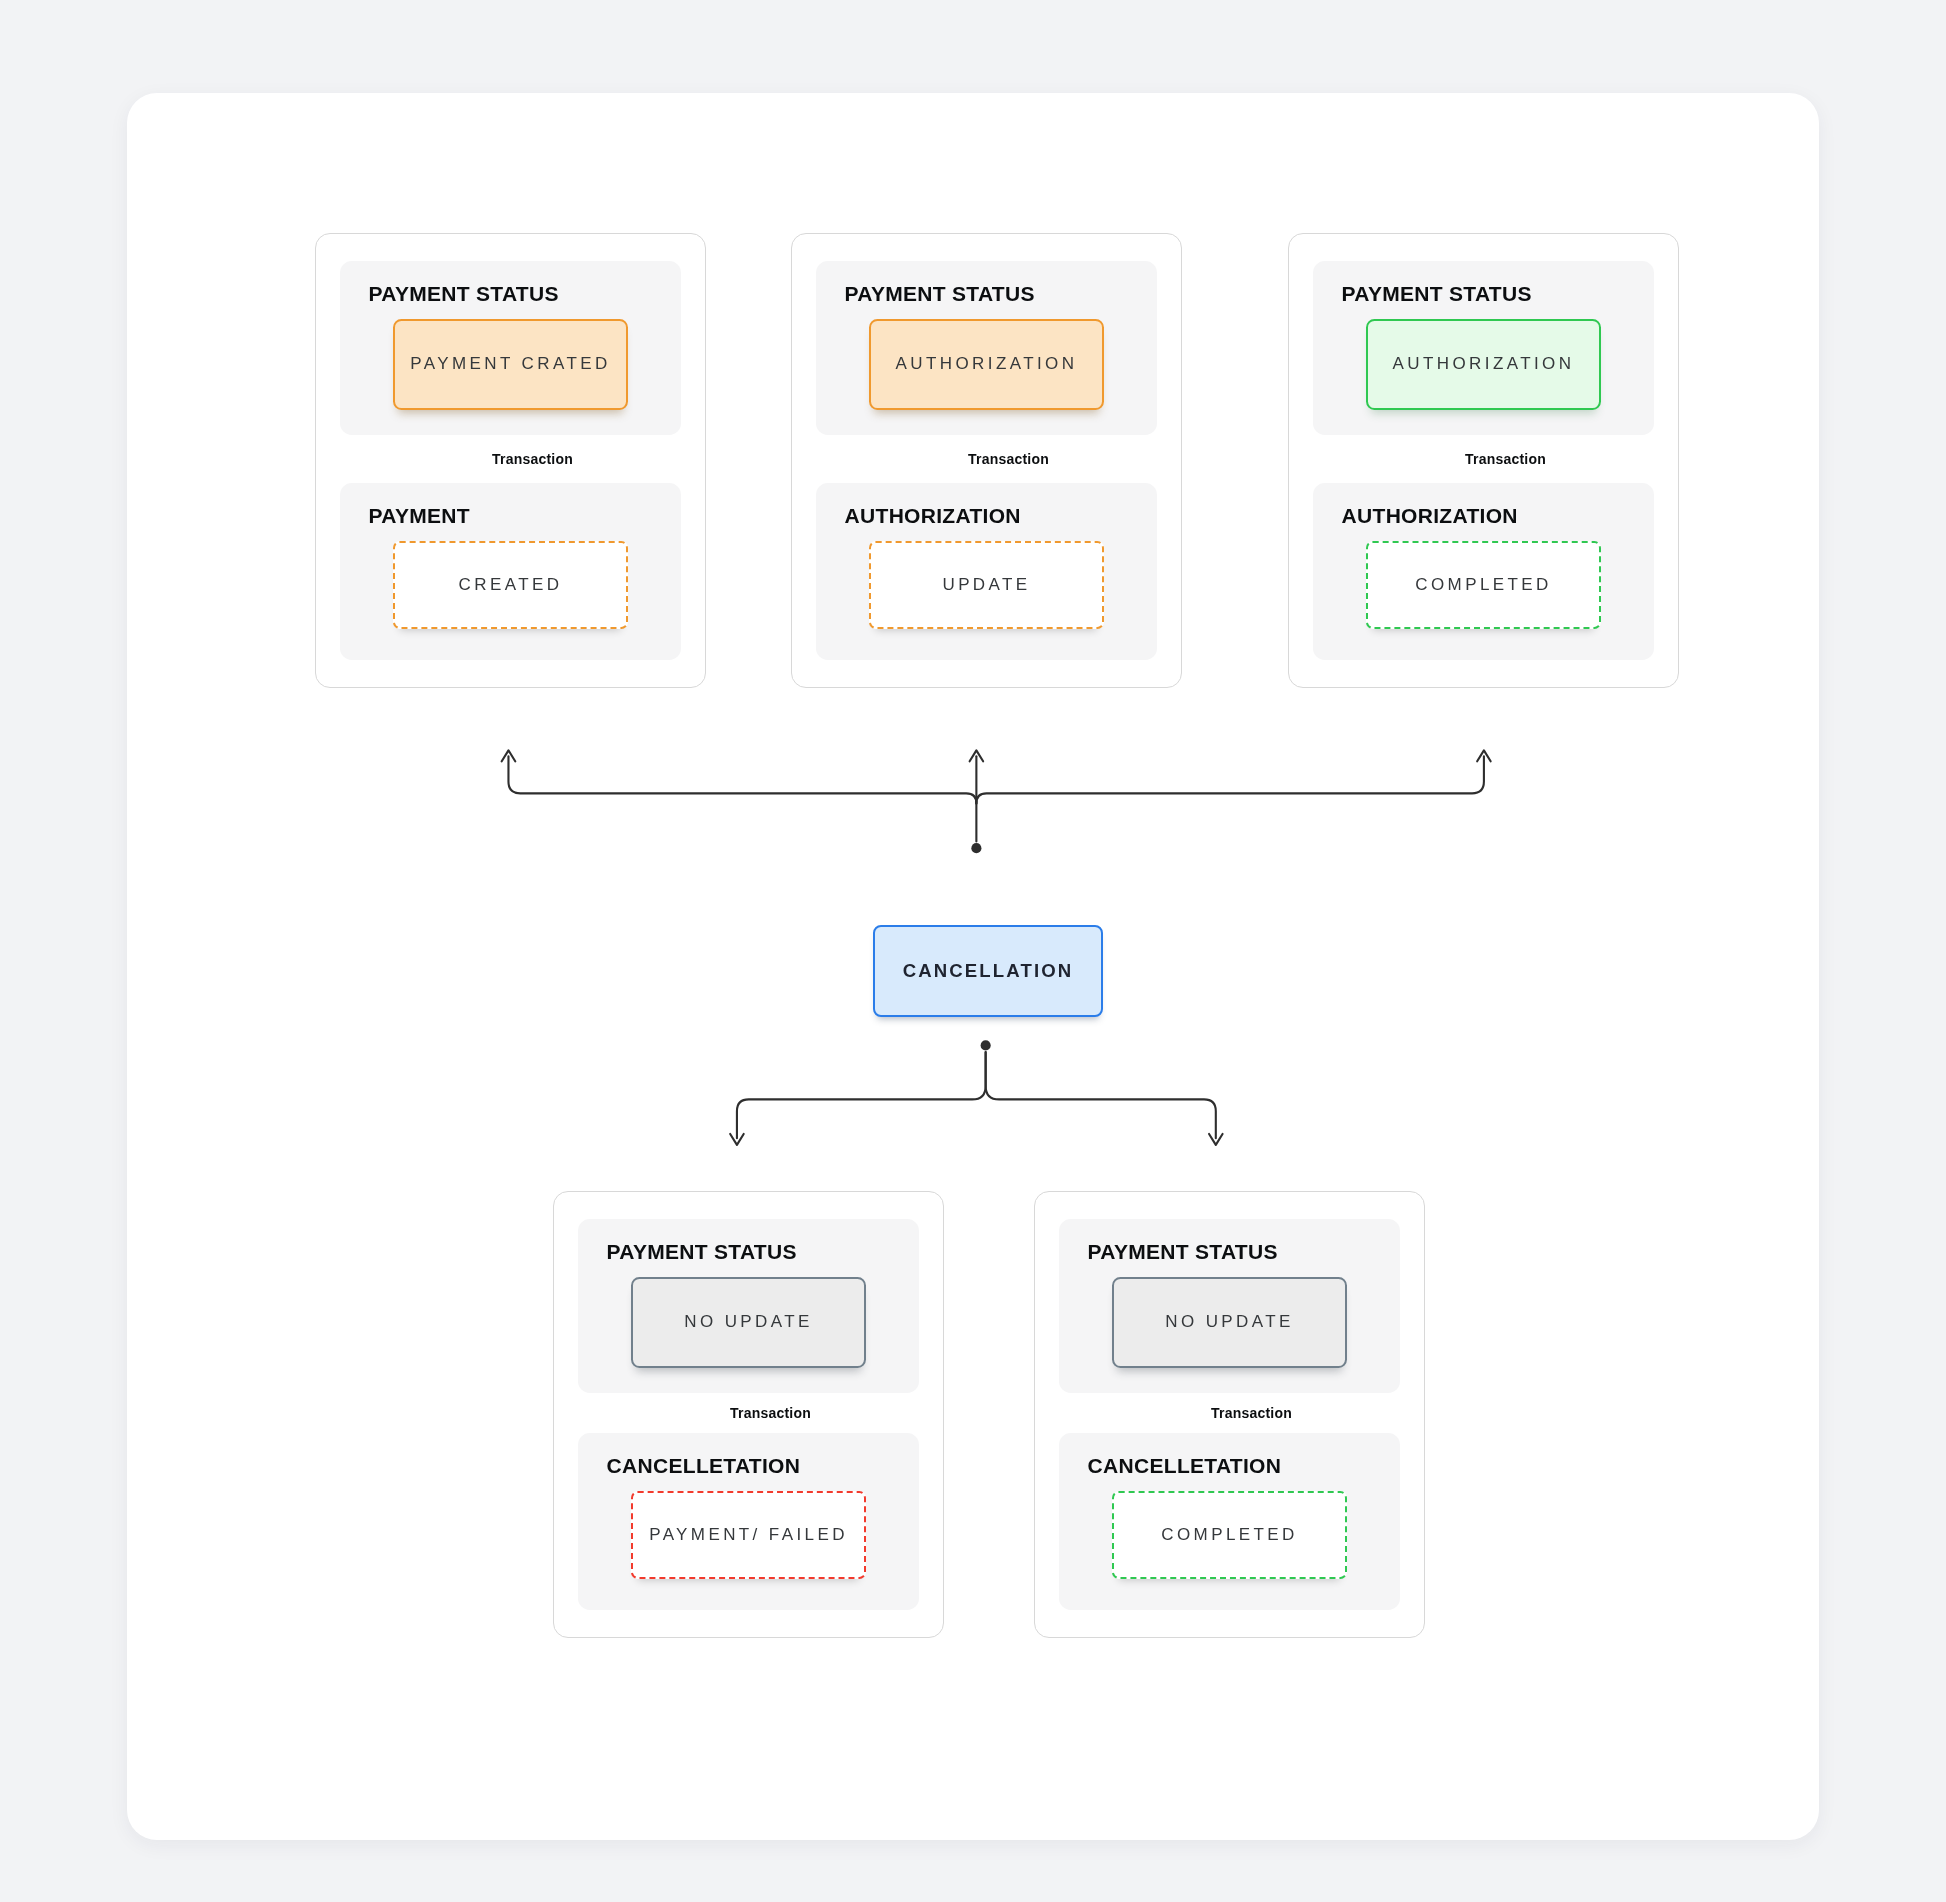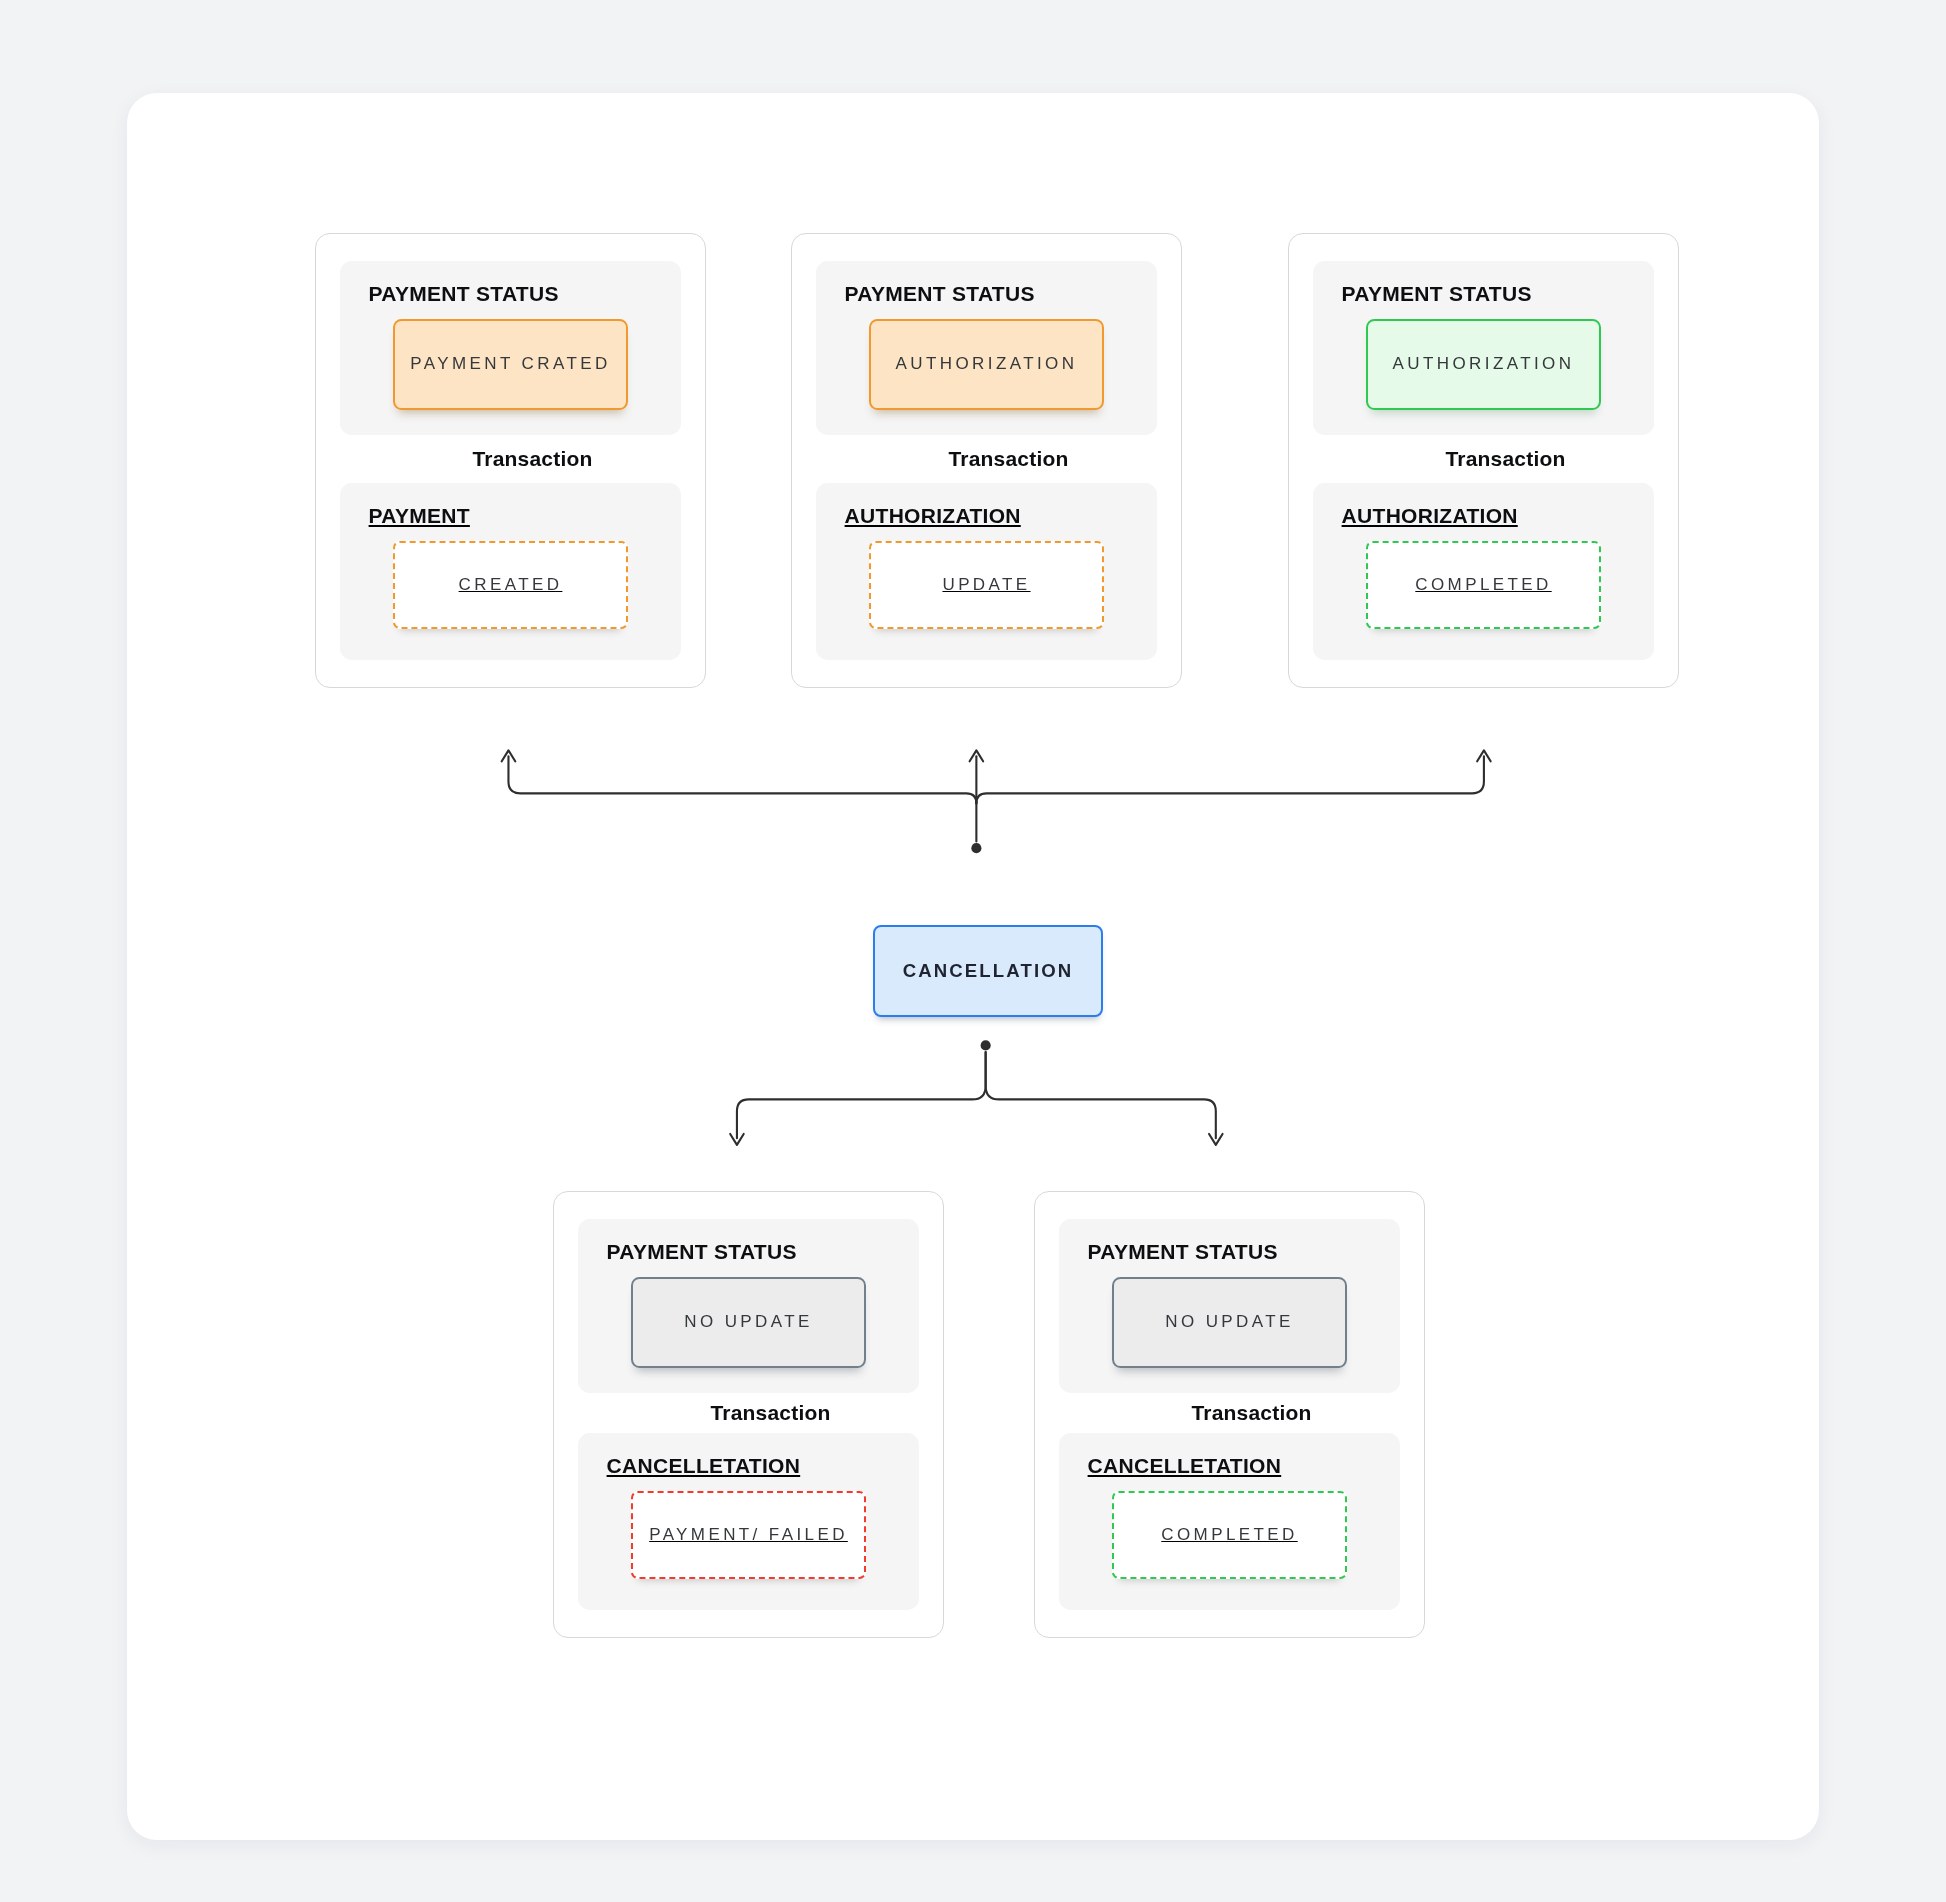--- a/index.html
+++ b/index.html
@@ -6,24 +6,24 @@
   #page{position:relative;width:1946px;height:1902px;background:var(--page-bg);overflow:hidden;}
   #surface{position:absolute;left:127px;top:93px;width:1692px;height:1747px;background:var(--surface);
            border-radius:30px;box-shadow:0 5px 20px rgba(30,40,60,.06);}
   .card{position:absolute;width:391px;background:var(--surface);border:1.3px solid var(--card-border);
         border-radius:15px;box-sizing:border-box;display:flex;flex-direction:column;padding:27px 23.6px;}
   .card.top{top:233px;height:455px;}
   .card.bottom{top:1191px;height:447px;}
   .panel{background:var(--panel-bg);border-radius:11.8px;box-sizing:border-box;
          padding:22px 29px;display:flex;flex-direction:column;}
   .panel.status{height:174px;}
-  .panel.result{height:177px;text-decoration:underline;}
+  .panel.result{height:177px;}
   .panel-label{font-size:21px;font-weight:700;color:var(--label);letter-spacing:0.3px;line-height:22px;}
   .gap-row{flex:1;display:flex;align-items:center;justify-content:center;}
-  .txn-caption{font-size:21px;font-weight:700;color:var(--label);letter-spacing:0.2px;margin-left:44px;}
+  .txn-caption{font-size:14px;font-weight:700;color:var(--label);letter-spacing:0.2px;margin-left:44px;}
   .pill{align-self:center;margin-top:13.5px;width:235px;height:91px;border-radius:8.4px;box-sizing:border-box;
         display:flex;align-items:center;justify-content:center;font-size:17px;letter-spacing:3.4px;
         color:var(--text-dark);white-space:nowrap;}
   .pill.orange{background:var(--orange-fill);border:2.1px solid var(--orange-border);
         box-shadow:0 8.4px 10px -5.9px rgba(120,80,20,.35);}
   .pill.green{background:var(--green-fill);border:2.1px solid var(--green-border);
         box-shadow:0 8.4px 10px -5.9px rgba(30,110,50,.25);}
   .pill.gray{background:var(--gray-fill);border:2.1px solid var(--gray-border);
         box-shadow:0 8.4px 10px -5.9px rgba(40,50,60,.30);}
   .pill.dashed{height:88px;border-radius:6.7px;background:var(--surface);

